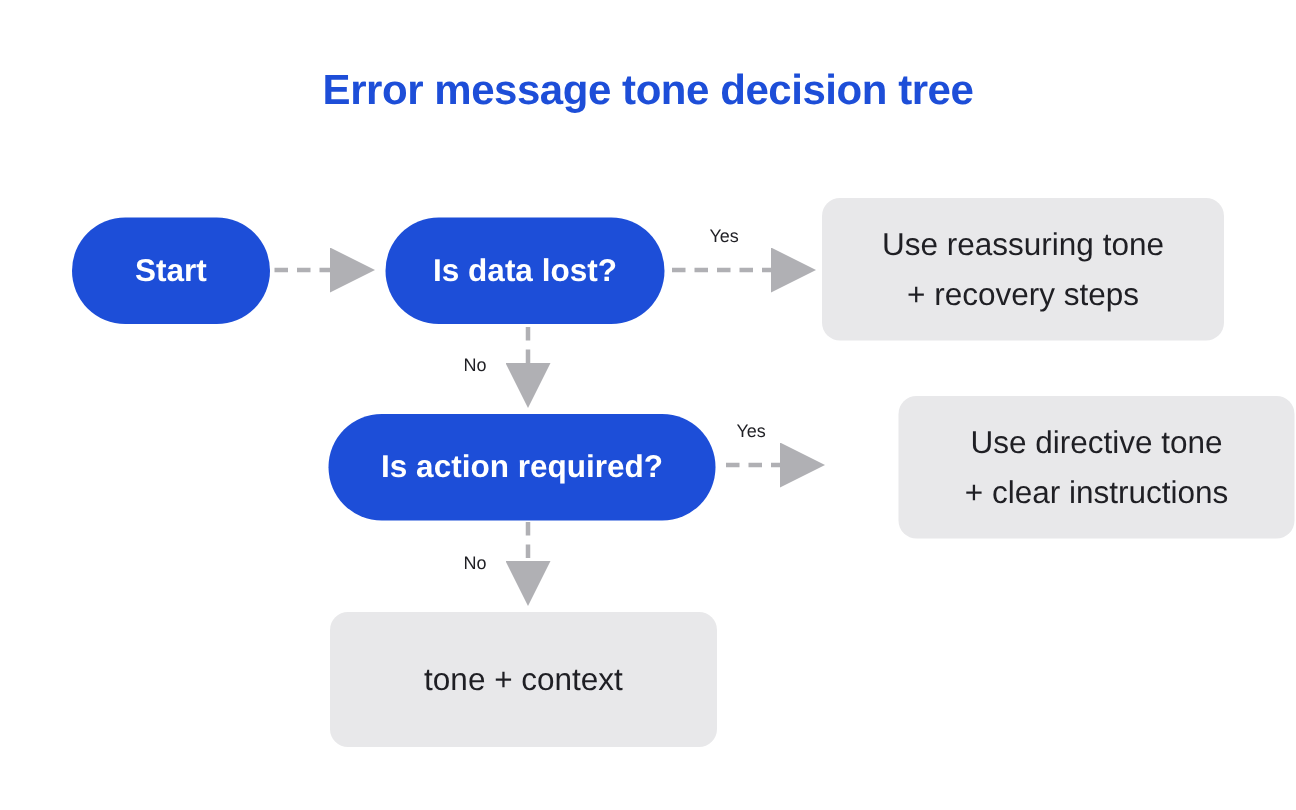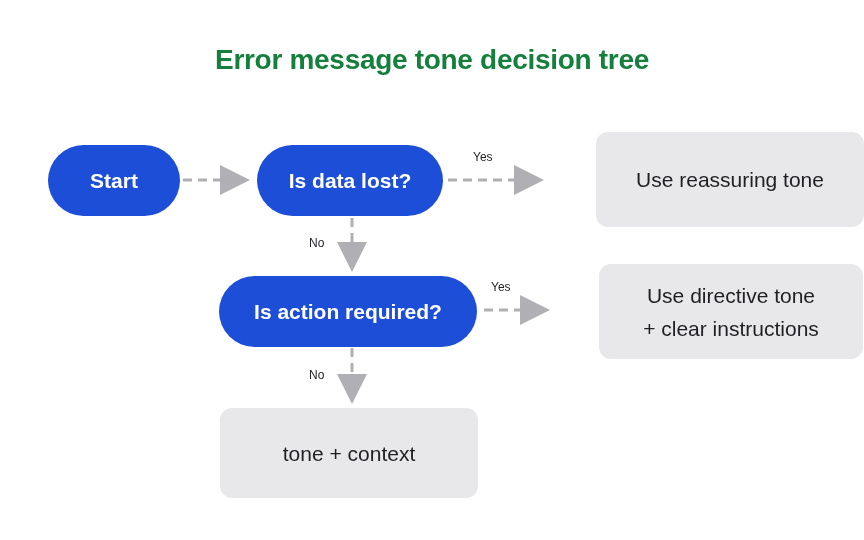--- a/index.html
+++ b/index.html
@@ -1,19 +1,19 @@
 <!DOCTYPE html>
 <html><head>
 <meta charset="utf-8">
 <style>
   html, body { margin: 0; padding: 0; background: #ffffff; }
   body { width: 864px; height: 540px; position: relative; overflow: hidden;
          font-family: "Liberation Sans", "DejaVu Sans", sans-serif; }
   .title { position: absolute; left: 0; top: 44px; width: 864px; text-align: center;
-           font-size: 28px; font-weight: 700; color: #15803d; letter-spacing: -0.3px; }
+           font-size: 28px; font-weight: 700; color: #1d4ed8; letter-spacing: -0.3px; }
   .node { position: absolute; display: flex; align-items: center; justify-content: center;
           text-align: center; box-sizing: border-box; }
   .pill { border-radius: 36px; color: #ffffff; font-weight: 700; font-size: 21px; }
   .start { background: #1d4ed8; }
   .decision { background: #1d4ed8; }
   .outcome { background: #e8e8ea; border-radius: 12px; color: #1f1f24; font-size: 21px;
              line-height: 33px; }
   .label { position: absolute; font-size: 12px; color: #1f1f24; }
   svg.edges { position: absolute; left: 0; top: 0; }
 </style>
@@ -44,22 +44,23 @@
   <span>Start</span>
 </div>
 
 <div class="node pill decision" style="left:257px; top:145px; width:186px; height:71px;">
   <span>Is data lost?</span>
 </div>
 
 <div class="label" style="left:473px; top:150px;">Yes</div>
 <div class="label" style="left:309px; top:236px;">No</div>
 
-<div class="node outcome" style="left:548px; top:132px; width:268px; height:95px; flex-direction:column;margin-left:48px;">
+<div class="node outcome" style="left:548px; top:132px; width:268px; height:95px; flex-direction:column;">
   <span>Use reassuring tone</span>
+  <span>+ recovery steps</span>
 </div>
 
 <div class="node pill decision" style="left:219px; top:276px; width:258px; height:71px;">
   <span>Is action required?</span>
 </div>
 
 <div class="label" style="left:491px; top:280px;">Yes</div>
 <div class="label" style="left:309px; top:368px;">No</div>
 
 <div class="node outcome" style="left:551px; top:264px; width:264px; height:95px; flex-direction:column;margin-left:48px;">

